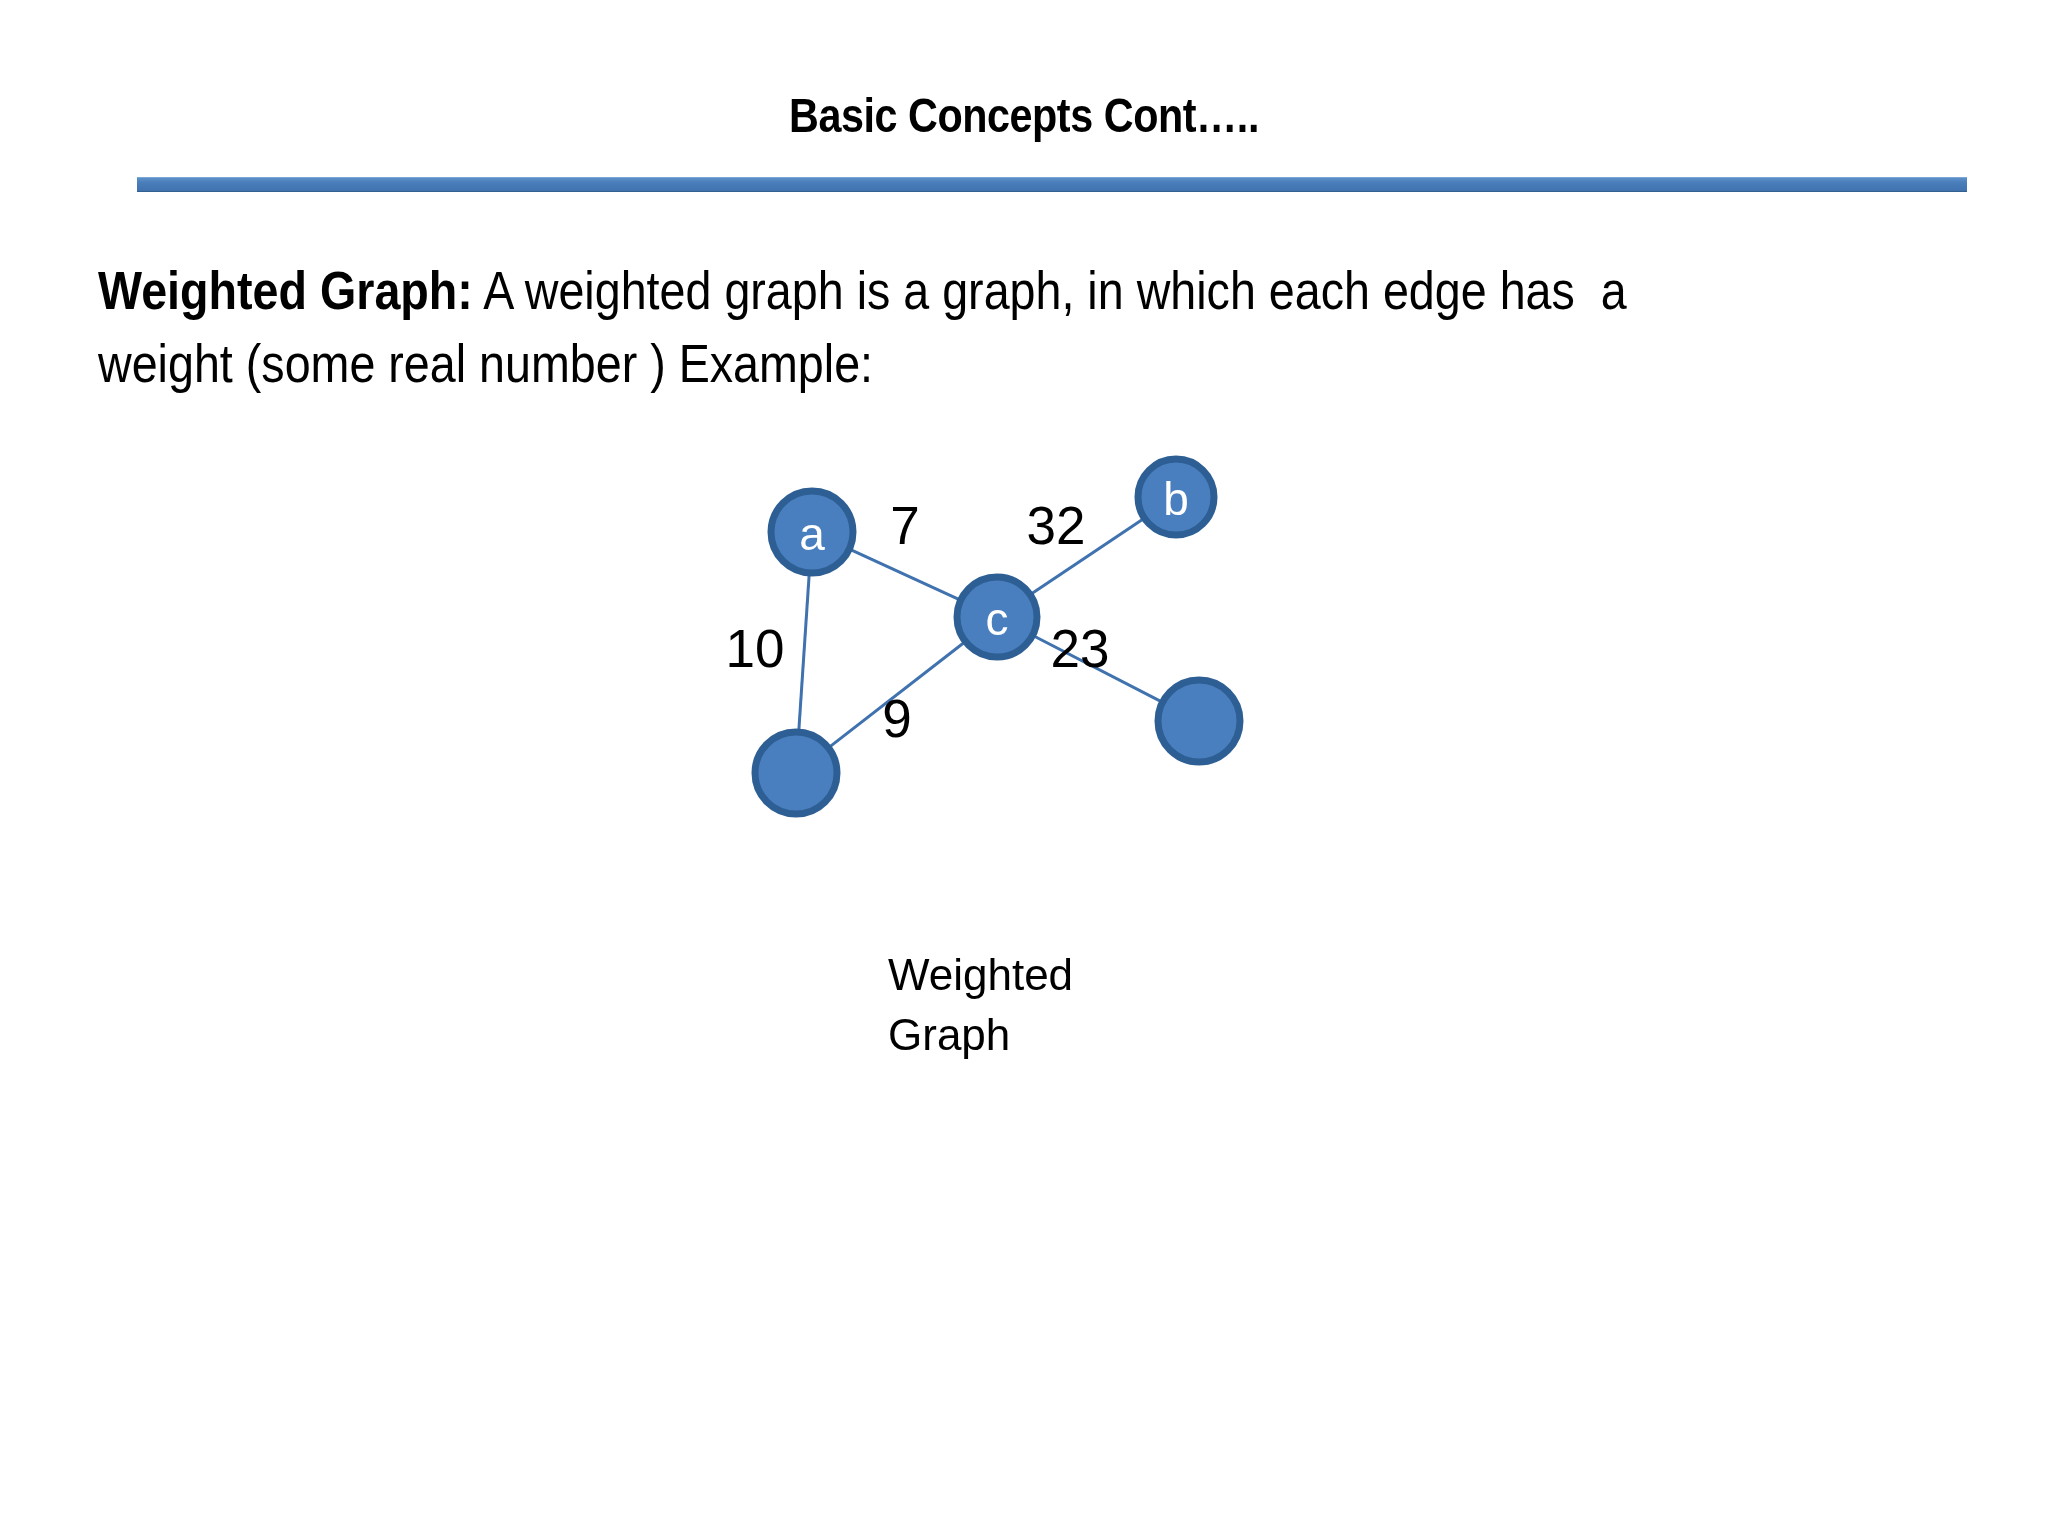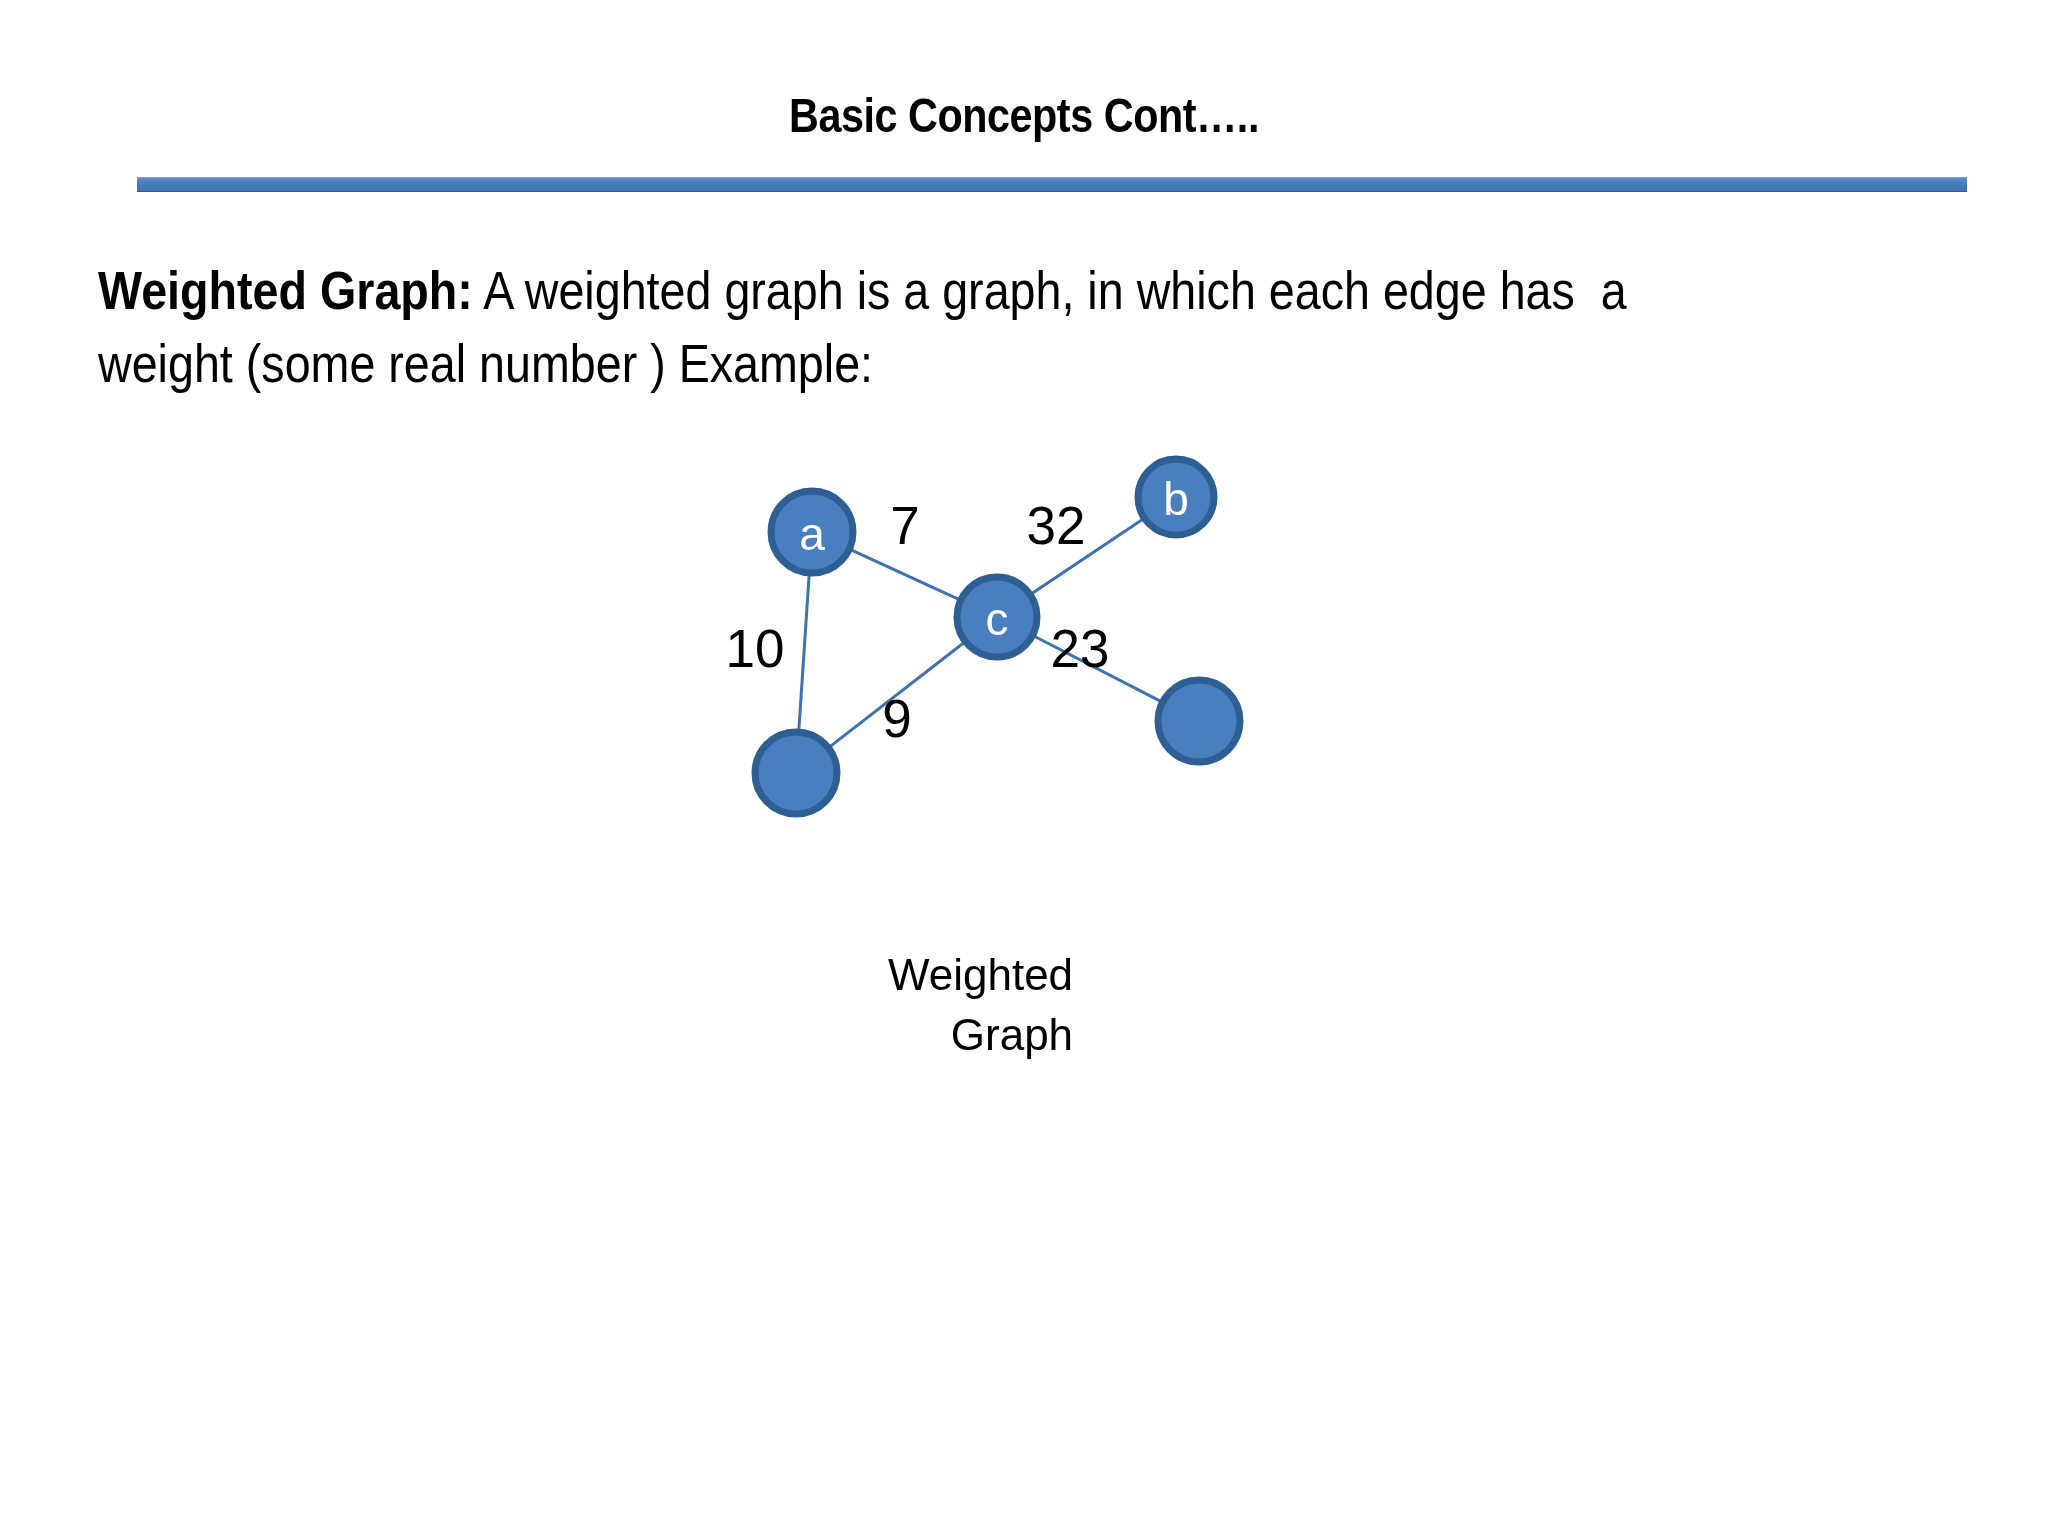--- a/index.html
+++ b/index.html
@@ -95,21 +95,20 @@
   
   .figure-caption {
     position: absolute;
     left: 888px;
     top: 945px;
     font-family: "Liberation Sans", sans-serif;
     font-size: 44px;
     line-height: 60px;
     color: #000000;
     white-space: pre-line;
-    text-align: right;
   }
 </style>
 </head>
 <body>
 
 <div class="slide-title">Basic Concepts Cont…..</div>
 
 <div class="title-rule"></div>
 
 <div class="body-text"><b>Weighted Graph:</b><span> A weighted graph is a graph, in which each edge has  a weight (some real number ) Example:</span></div>

